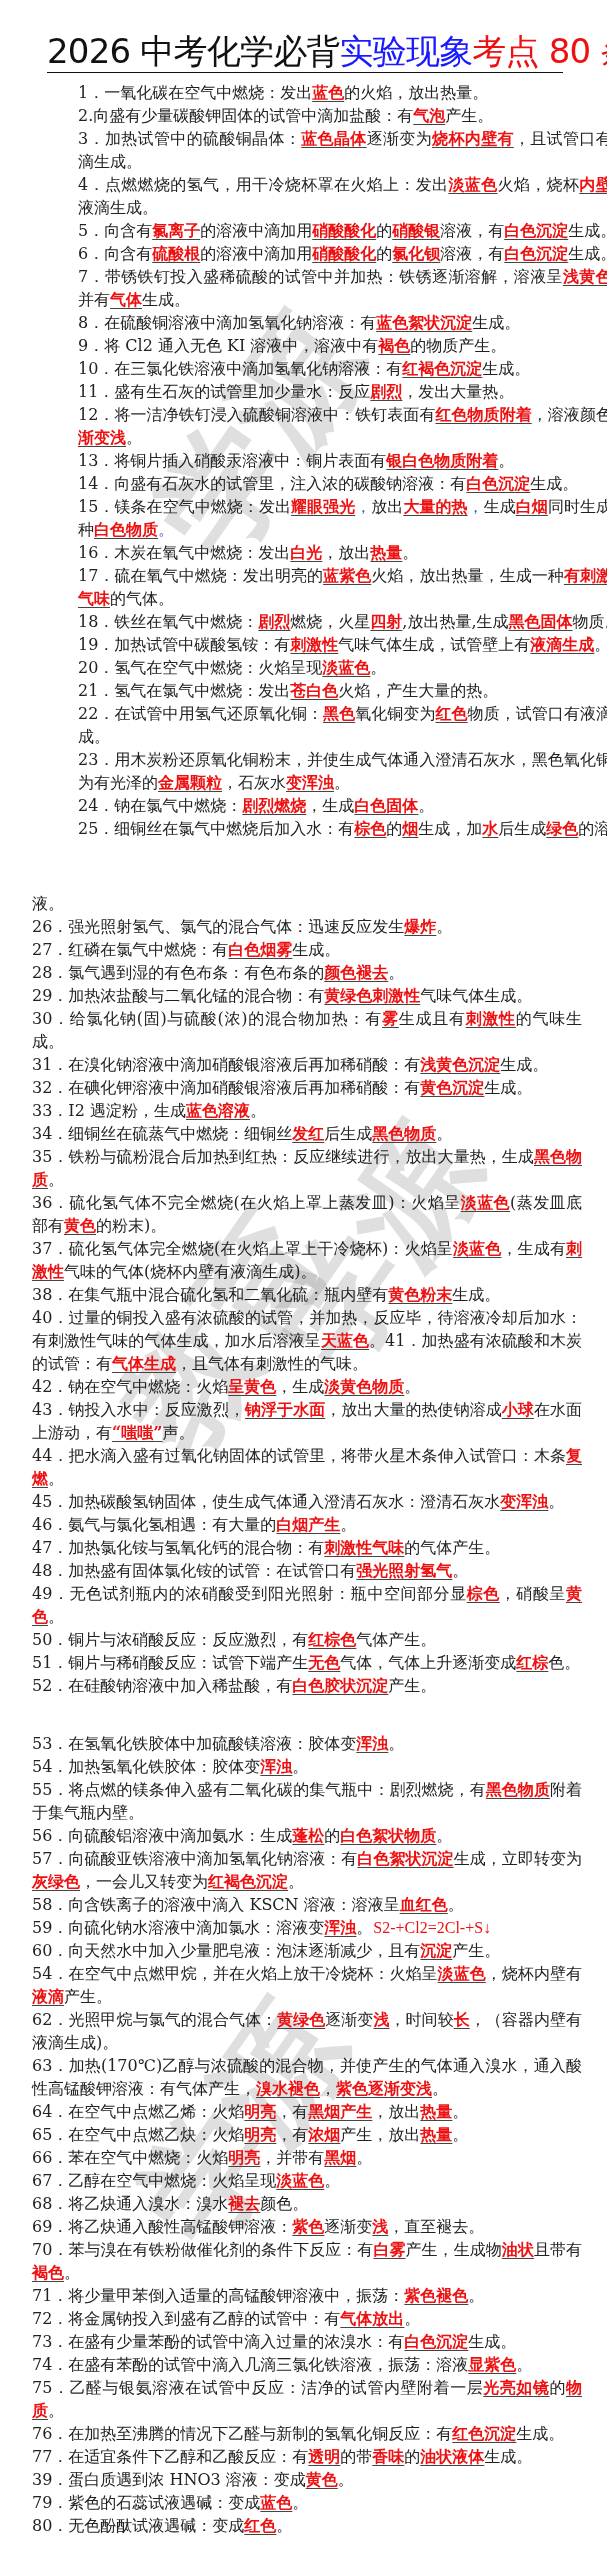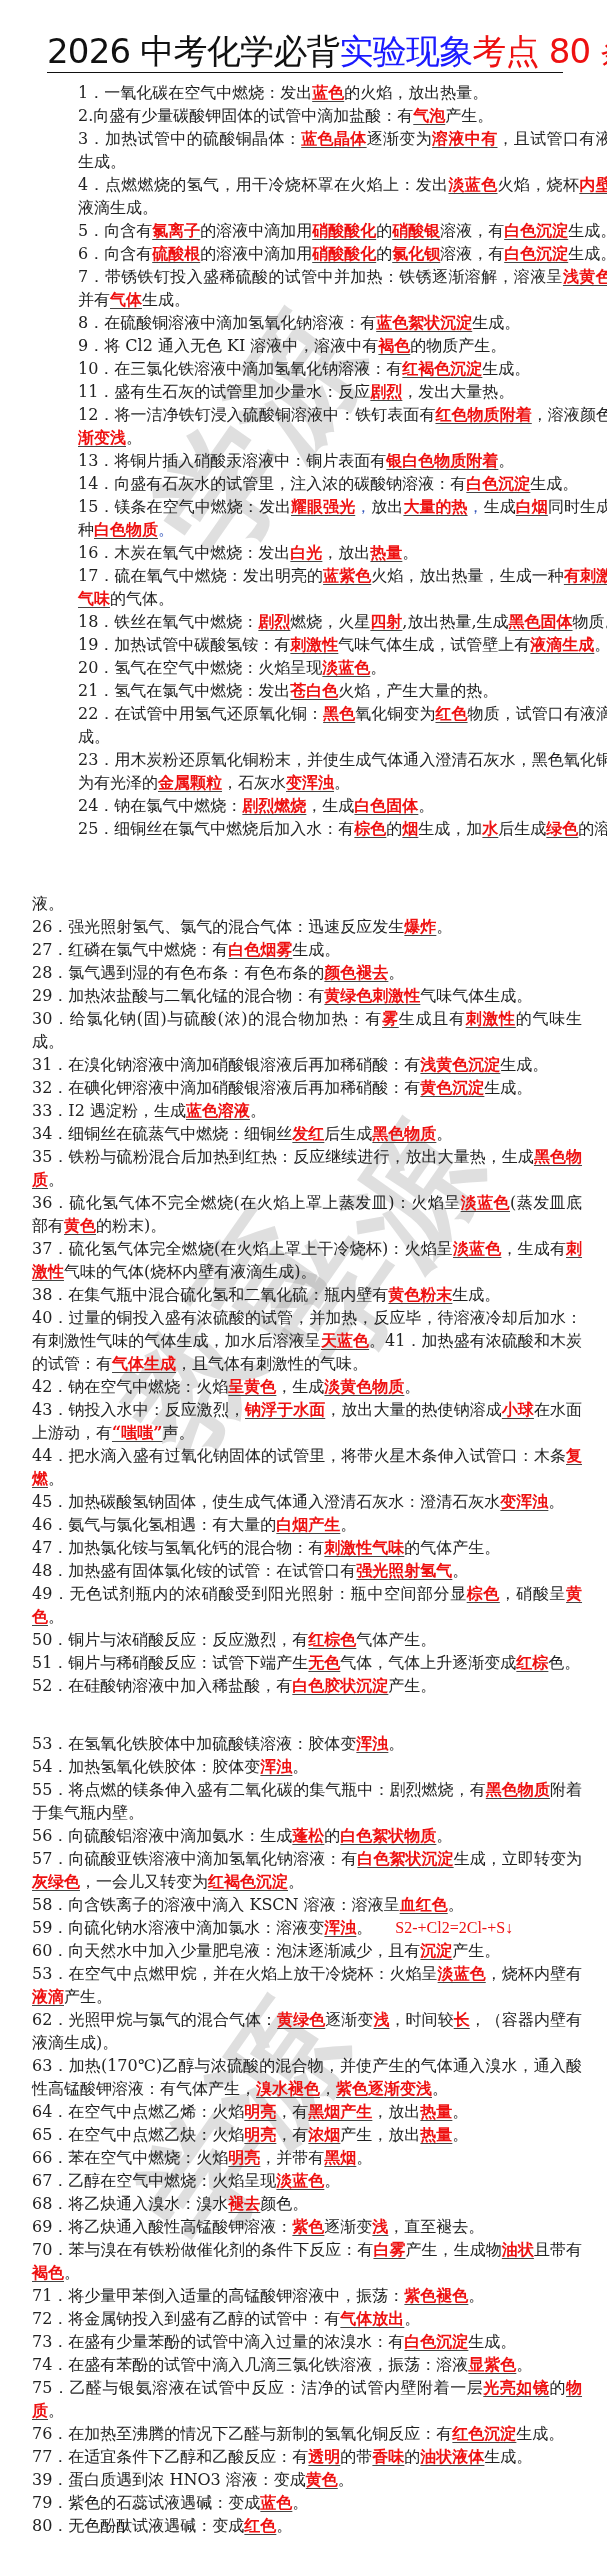--- a/index.html
+++ b/index.html
@@ -31,21 +31,21 @@
 
 <div class="watermark" style="left:135px; top:354px;">学源</div>
 <div class="watermark" style="left:253px; top:1164px;">学源</div>
 <div class="watermark" style="left:101px; top:1248px;">教育</div>
 <div class="watermark" style="left:118px; top:2041px;">学源</div>
 
 <div id="sections">
     <div class="section" style="top: 81px; margin-left: 46px;">
       <div class="item"><span>1．一氧化碳在空气中燃烧：发出</span><span class="hl">蓝色</span><span>的火焰，放出热量。</span></div>
       <div class="item"><span>2.向盛有少量碳酸钾固体的试管中滴加盐酸：有</span><span class="hl">气泡</span><span>产生。</span></div>
-      <div class="item"><span>3．加热试管中的硫酸铜晶体：</span><span class="hl">蓝色晶体</span><span>逐渐变为</span><span class="hl">溶液中有</span><span>，且试管口有液滴生成。</span></div>
+      <div class="item"><span>3．加热试管中的硫酸铜晶体：</span><span class="hl">蓝色晶体</span><span>逐渐变为</span><span class="hl">烧杯内壁有</span><span>，且试管口有液滴生成。</span></div>
       <div class="item"><span>4．点燃燃烧的氢气，用干冷烧杯罩在火焰上：发出</span><span class="hl">淡蓝色</span><span>火焰，烧杯</span><span class="hl">内壁</span><span>有液滴生成。</span></div>
       <div class="item"><span>5．向含有</span><span class="hl">氯离子</span><span>的溶液中滴加用</span><span class="hl">硝酸酸化</span><span>的</span><span class="hl">硝酸银</span><span>溶液，有</span><span class="hl">白色沉淀</span><span>生成。</span></div>
       <div class="item"><span>6．向含有</span><span class="hl">硫酸根</span><span>的溶液中滴加用</span><span class="hl">硝酸酸化</span><span>的</span><span class="hl">氯化钡</span><span>溶液，有</span><span class="hl">白色沉淀</span><span>生成。</span></div>
       <div class="item"><span>7．带锈铁钉投入盛稀硫酸的试管中并加热：铁锈逐渐溶解，溶液呈</span><span class="hl">浅黄色</span><span>，并有</span><span class="hl">气体</span><span>生成。</span></div>
       <div class="item"><span>8．在硫酸铜溶液中滴加氢氧化钠溶液：有</span><span class="hl">蓝色絮状沉淀</span><span>生成。</span></div>
       <div class="item"><span>9．将 Cl2 通入无色 KI 溶液中，溶液中有</span><span class="hl">褐色</span><span>的物质产生。</span></div>
       <div class="item"><span>10．在三氯化铁溶液中滴加氢氧化钠溶液：有</span><span class="hl">红褐色沉淀</span><span>生成。</span></div>
       <div class="item"><span>11．盛有生石灰的试管里加少量水：反应</span><span class="hl">剧烈</span><span>，发出大量热。</span></div>
       <div class="item"><span>12．将一洁净铁钉浸入硫酸铜溶液中：铁钉表面有</span><span class="hl">红色物质附着</span><span>，溶液颜色</span><span class="hl">逐渐变浅</span><span>。</span></div>
       <div class="item"><span>13．将铜片插入硝酸汞溶液中：铜片表面有</span><span class="hl">银白色物质附着</span><span>。</span></div>
@@ -90,23 +90,23 @@
       <div class="item"><span>51．铜片与稀硝酸反应：试管下端产生</span><span class="hl">无色</span><span>气体，气体上升逐渐变成</span><span class="hl">红棕</span><span>色。</span></div>
       <div class="item"><span>52．在硅酸钠溶液中加入稀盐酸，有</span><span class="hl">白色胶状沉淀</span><span>产生。</span></div>
     </div>
     <div class="section" style="top: 1732px;">
       <div class="item"><span>53．在氢氧化铁胶体中加硫酸镁溶液：胶体变</span><span class="hl">浑浊</span><span>。</span></div>
       <div class="item"><span>54．加热氢氧化铁胶体：胶体变</span><span class="hl">浑浊</span><span>。</span></div>
       <div class="item"><span>55．将点燃的镁条伸入盛有二氧化碳的集气瓶中：剧烈燃烧，有</span><span class="hl">黑色物质</span><span>附着于集气瓶内壁。</span></div>
       <div class="item"><span>56．向硫酸铝溶液中滴加氨水：生成</span><span class="hl">蓬松</span><span>的</span><span class="hl">白色絮状物质</span><span>。</span></div>
       <div class="item"><span>57．向硫酸亚铁溶液中滴加氢氧化钠溶液：有</span><span class="hl">白色絮状沉淀</span><span>生成，立即转变为</span><span class="hl">灰绿色</span><span>，一会儿又转变为</span><span class="hl">红褐色沉淀</span><span>。</span></div>
       <div class="item"><span>58．向含铁离子的溶液中滴入 KSCN 溶液：溶液呈</span><span class="hl">血红色</span><span>。</span></div>
-      <div class="item"><span>59．向硫化钠水溶液中滴加氯水：溶液变</span><span class="hl">浑浊</span><span>。</span><span class="note" style="margin-left: 23px;">S2-+Cl2=2Cl-+S↓</span></div>
+      <div class="item"><span>59．向硫化钠水溶液中滴加氯水：溶液变</span><span class="hl">浑浊</span><span>。</span><span class="note" style="margin-left: 1px;">S2-+Cl2=2Cl-+S↓</span></div>
       <div class="item"><span>60．向天然水中加入少量肥皂液：泡沫逐渐减少，且有</span><span class="hl">沉淀</span><span>产生。</span></div>
-      <div class="item"><span>53．在空气中点燃甲烷，并在火焰上放干冷烧杯：火焰呈</span><span class="hl">淡蓝色</span><span>，烧杯内壁有</span><span class="hl">液滴</span><span>产生。</span></div>
+      <div class="item"><span>54．在空气中点燃甲烷，并在火焰上放干冷烧杯：火焰呈</span><span class="hl">淡蓝色</span><span>，烧杯内壁有</span><span class="hl">液滴</span><span>产生。</span></div>
       <div class="item"><span>62．光照甲烷与氯气的混合气体：</span><span class="hl">黄绿色</span><span>逐渐变</span><span class="hl">浅</span><span>，时间较</span><span class="hl">长</span><span>，（容器内壁有液滴生成)。</span></div>
       <div class="item"><span>63．加热(170℃)乙醇与浓硫酸的混合物，并使产生的气体通入溴水，通入酸性高锰酸钾溶液：有气体产生，</span><span class="hl">溴水褪色</span><span>，</span><span class="hl">紫色逐渐变浅</span><span>。</span></div>
       <div class="item"><span>64．在空气中点燃乙烯：火焰</span><span class="hl">明亮</span><span>，有</span><span class="hl">黑烟产生</span><span>，放出</span><span class="hl">热量</span><span>。</span></div>
       <div class="item"><span>65．在空气中点燃乙炔：火焰</span><span class="hl">明亮</span><span>，有</span><span class="hl">浓烟</span><span>产生，放出</span><span class="hl">热量</span><span>。</span></div>
       <div class="item"><span>66．苯在空气中燃烧：火焰</span><span class="hl">明亮</span><span>，并带有</span><span class="hl">黑烟</span><span>。</span></div>
       <div class="item"><span>67．乙醇在空气中燃烧：火焰呈现</span><span class="hl">淡蓝色</span><span>。</span></div>
       <div class="item"><span>68．将乙炔通入溴水：溴水</span><span class="hl">褪去</span><span>颜色。</span></div>
       <div class="item"><span>69．将乙炔通入酸性高锰酸钾溶液：</span><span class="hl">紫色</span><span>逐渐变</span><span class="hl">浅</span><span>，直至褪去。</span></div>
       <div class="item"><span>70．苯与溴在有铁粉做催化剂的条件下反应：有</span><span class="hl">白雾</span><span>产生，生成物</span><span class="hl">油状</span><span>且带有</span><span class="hl">褐色</span><span>。</span></div>
       <div class="item"><span>71．将少量甲苯倒入适量的高锰酸钾溶液中，振荡：</span><span class="hl">紫色褪色</span><span>。</span></div>

